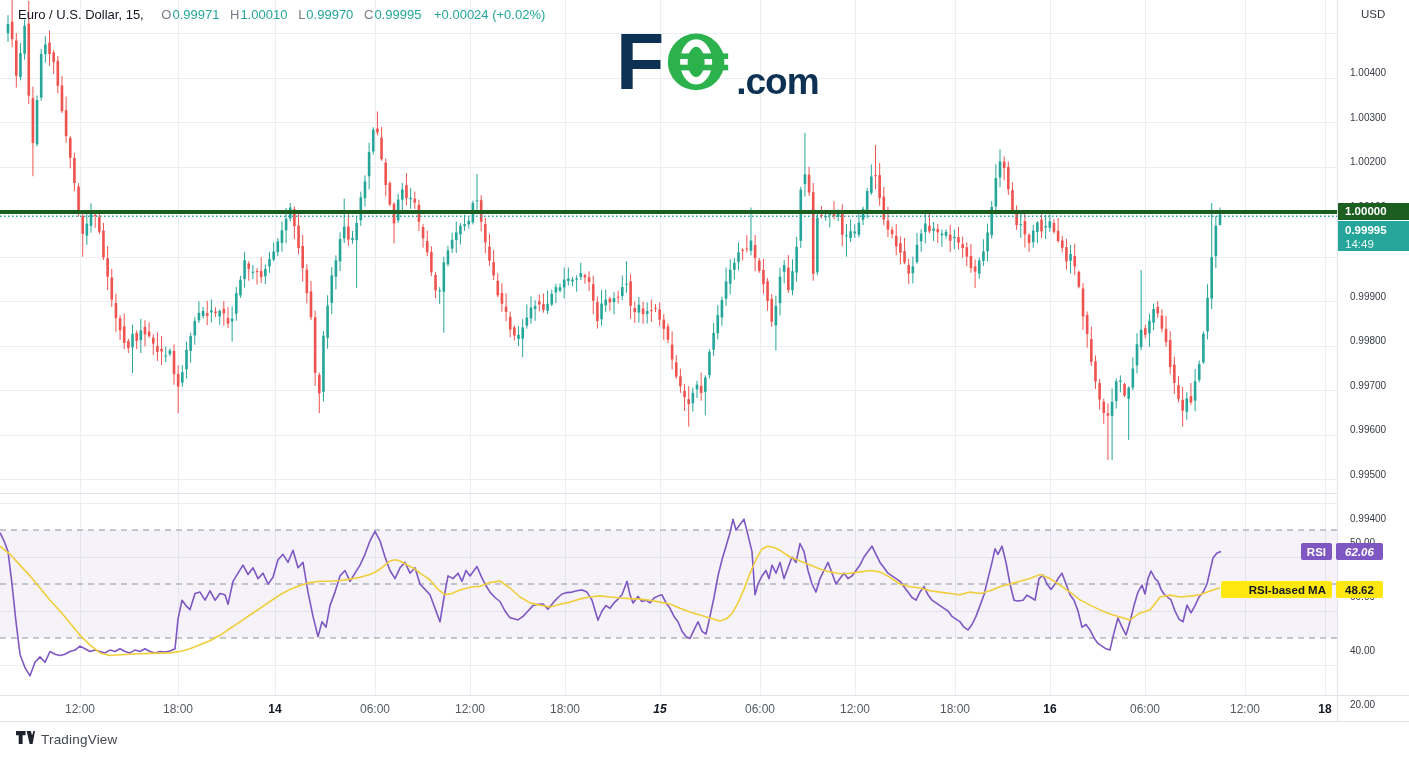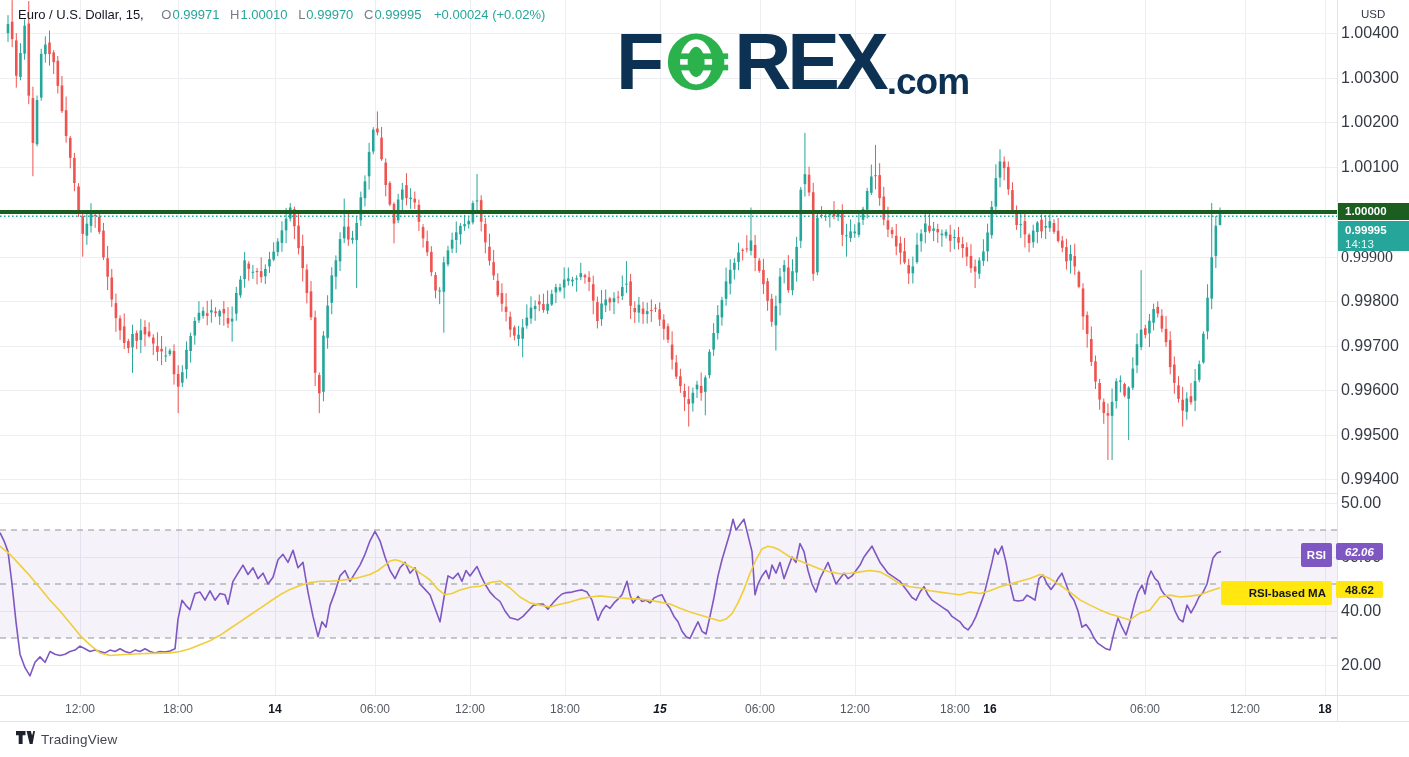--- a/index.html
+++ b/index.html
@@ -15,32 +15,32 @@
   .legend .lg-k{color:var(--muted);margin-right:1px;}
   .legend .lg-v{color:var(--teal);margin-right:7px;}
   .legend .lg-chg{color:var(--teal);margin-left:2px;text-align:center;}
   
   .watermark{position:absolute;left:616px;top:26px;display:flex;align-items:flex-end;user-select:none;}
   .wm-big{font-size:79px;font-weight:800;color:var(--navy);line-height:0.92;letter-spacing:-4px;}
   .wm-o{display:inline-block;margin:0 3px 1px 5px;}
   .wm-com{font-size:37px;font-weight:800;color:var(--navy);line-height:0.95;letter-spacing:-1px;margin-left:2px;}
   
   .price-axis{position:absolute;left:1338px;top:0;width:71px;height:695px;background:#fff;cursor:ns-resize;}
-  .ptick{position:absolute;left:3px;font-size:16px;color:var(--axis-text);transform:translateY(-50%);white-space:nowrap;}
+  .ptick{position:absolute;left:12px;font-size:10px;color:var(--axis-text);transform:translateY(-50%);white-space:nowrap;margin-top:39px;}
   .usd{position:absolute;left:7px;top:8px;font-size:11.5px;color:var(--axis-text);margin-left:16px;}
   .axis-badge{position:absolute;left:0;right:0;color:#fff;font-size:11.5px;padding:2px 0 2px 7px;box-sizing:border-box;}
   #level-badge{top:203px;height:17px;background:var(--level);font-weight:700;line-height:13px;}
   #price-badge{top:221px;height:30px;background:var(--teal);line-height:14px;}
   #price-badge .pb-price{font-weight:700;}
   #price-badge .pb-count{font-weight:400;opacity:.92;}
   .val-badge{position:absolute;left:1336px;width:47px;height:17px;font-size:11.5px;font-weight:700;
              display:flex;align-items:center;justify-content:center;border-radius:2px;box-sizing:border-box;}
   #rsi-val{top:543px;background:var(--rsi);color:#fff;font-style:italic;}
   #ma-val{top:581px;background:var(--yellow);color:#131722;}
-  .pane-label{position:absolute;height:24px;font-size:11.5px;font-weight:600;display:flex;align-items:center;
+  .pane-label{position:absolute;height:17px;font-size:11.5px;font-weight:600;display:flex;align-items:center;
               padding:0 6px;border-radius:2px;box-sizing:border-box;}
   #rsi-lab{top:543px;right:77px;background:var(--rsi);color:#fff;}
   #ma-lab{top:581px;right:77px;background:var(--yellow);color:#131722;padding-left:28px;}
   
   .time-axis{position:absolute;left:0;top:696px;width:1142px;height:25px;background:#fff;cursor:ew-resize;}
   .ttick{position:absolute;top:6px;font-size:12px;color:#555962;transform:translateX(-50%);}
   .ttick.major{color:var(--dark);font-weight:700;}
   
   .footer{position:absolute;left:16px;top:730px;display:flex;align-items:center;gap:6px;}
   .footer .brand{font-size:13.5px;color:#434651;letter-spacing:.2px;}
@@ -1266,21 +1266,20 @@
   <div class="watermark">
     <span class="wm-big">F</span>
     <span class="wm-o">
       <svg width="66" height="68" viewBox="0 0 70 68">
         <circle cx="33" cy="36" r="30" class="lg-green" fill="#2bb24c"></circle>
         <ellipse cx="33" cy="36" rx="13" ry="20" fill="none" stroke="#ffffff" stroke-width="8"></ellipse>
         <rect x="13" y="27" width="54" height="6" class="lg-green" fill="#2bb24c"></rect>
         <rect x="13" y="39" width="54" height="6" class="lg-green" fill="#2bb24c"></rect>
       </svg>
     </span>
-    <span class="wm-big">REX</span>
     <span class="wm-com">.com</span>
   </div>
 
   <div class="legend">
     <span class="lg-title">Euro / U.S. Dollar, 15,</span>
     <span class="lg-k">O</span><span class="lg-v">0.99971</span>
     <span class="lg-k">H</span><span class="lg-v">1.00010</span>
     <span class="lg-k">L</span><span class="lg-v">0.99970</span>
     <span class="lg-k">C</span><span class="lg-v">0.99995</span>
     <span class="lg-chg">+0.00024 (+0.02%)</span>
@@ -1291,55 +1290,55 @@
   <div class="sep" style="top:721px"></div>
   <div id="axis-border" style="left:1337px"></div>
 
   <div class="price-axis" id="price-axis">
     <div class="usd">USD</div>
     <div id="ticks-holder">
         <div class="ptick" style="top: 33px;">1.00400</div>
         <div class="ptick" style="top: 78px;">1.00300</div>
         <div class="ptick" style="top: 122px;">1.00200</div>
         <div class="ptick" style="top: 167px;">1.00100</div>
-        <div class="ptick" style="top: 257px; font-family: Liberation Serif, serif;">0.99900</div>
+        <div class="ptick" style="top: 257px;">0.99900</div>
         <div class="ptick" style="top: 301px;">0.99800</div>
         <div class="ptick" style="top: 346px;">0.99700</div>
         <div class="ptick" style="top: 390px;">0.99600</div>
         <div class="ptick" style="top: 435px;">0.99500</div>
         <div class="ptick" style="top: 479px;">0.99400</div>
         <div class="ptick" style="top: 503px;">50.00</div>
         <div class="ptick" style="top: 557px;">60.00</div>
         <div class="ptick" style="top: 611px;">40.00</div>
         <div class="ptick" style="top: 665px;">20.00</div>
       </div>
     <div class="axis-badge" id="level-badge">1.00000</div>
     <div class="axis-badge" id="price-badge">
       <div class="pb-price">0.99995</div>
-      <div class="pb-count">14:13</div>
+      <div class="pb-count">14:49</div>
     </div>
   </div>
 
   <div class="pane-label" id="rsi-lab">RSI</div>
   <div class="val-badge" id="rsi-val">62.06</div>
   <div class="pane-label" id="ma-lab">RSI-based MA</div>
   <div class="val-badge" id="ma-val">48.62</div>
 
   <div class="time-axis" id="time-axis">
       <div class="ttick" style="left: 80px;">12:00</div>
       <div class="ttick" style="left: 178px;">18:00</div>
       <div class="ttick major" style="left: 275px;">14</div>
       <div class="ttick" style="left: 375px;">06:00</div>
       <div class="ttick" style="left: 470px;">12:00</div>
       <div class="ttick" style="left: 565px;">18:00</div>
       <div class="ttick major" style="left: 660px; font-style: italic;">15</div>
       <div class="ttick" style="left: 760px;">06:00</div>
       <div class="ttick" style="left: 855px;">12:00</div>
       <div class="ttick" style="left: 955px;">18:00</div>
-      <div class="ttick major" style="left: 990px; text-align: right;">16</div>
+      <div class="ttick major" style="left: 1050px; text-align: right;">16</div>
       <div class="ttick" style="left: 1145px;">06:00</div>
       <div class="ttick" style="left: 1245px;">12:00</div>
       <div class="ttick major" style="left: 1325px;">18</div>
     </div>
 
   <div class="footer">
     <span>
       <svg width="19" height="15" viewBox="0 0 19 15">
         <polygon points="0,1 9.5,1 9.5,5.2 6.6,5.2 6.6,14 2.7,14 2.7,5.2 0,5.2" fill="#1e222d"></polygon>
         <polygon points="10.6,1 14.8,1 16.1,5.6 17.4,1 19,1 16.6,14 13.7,14" fill="#1e222d"></polygon>

